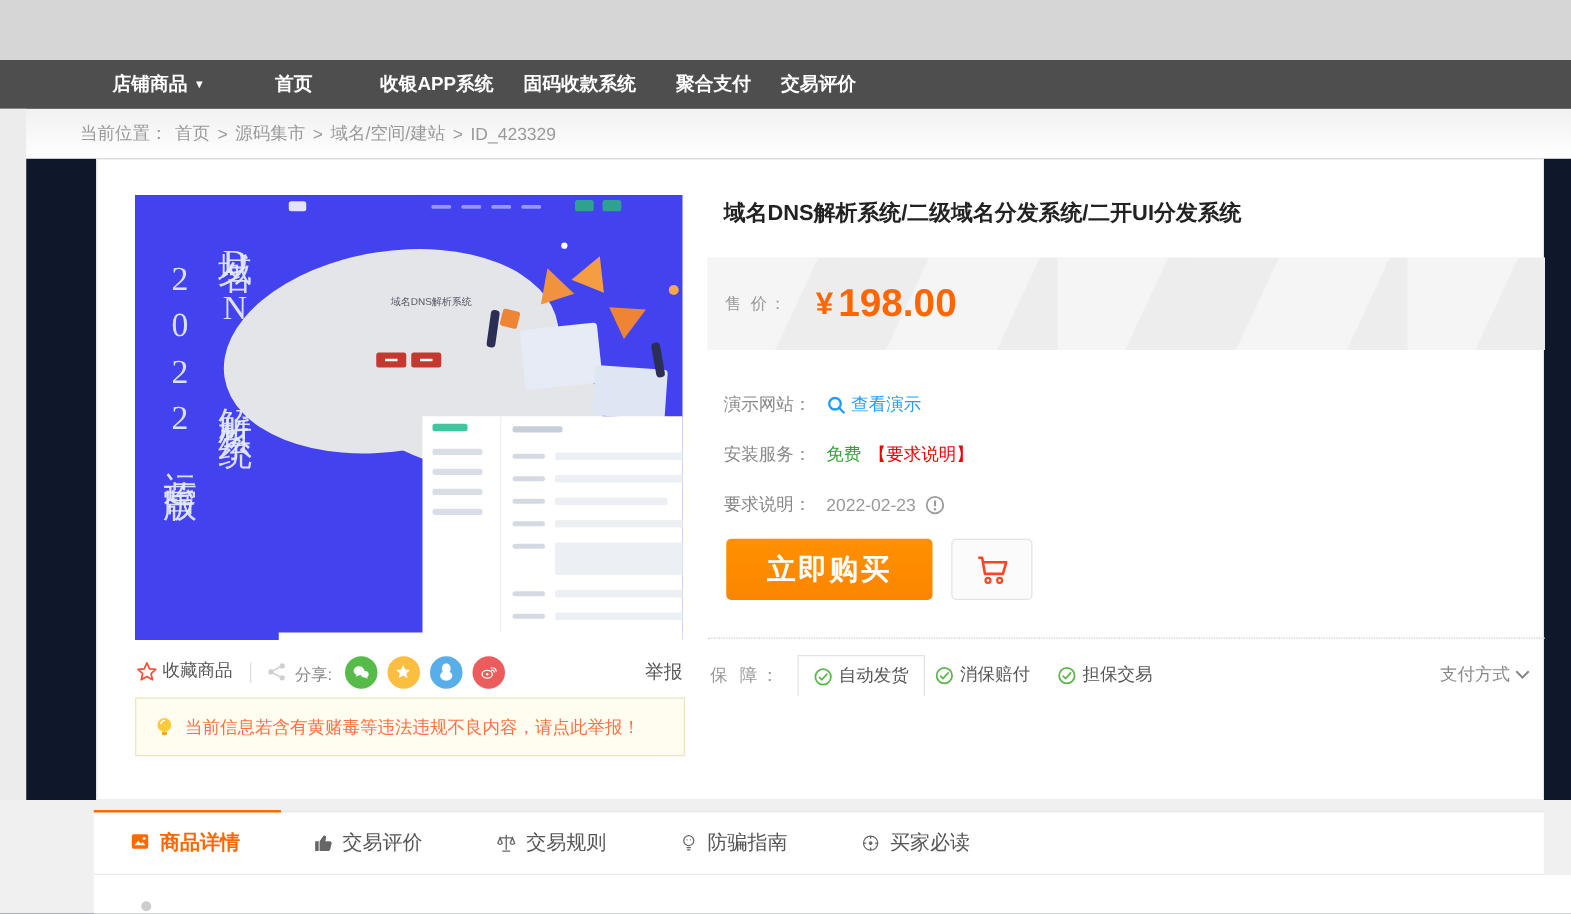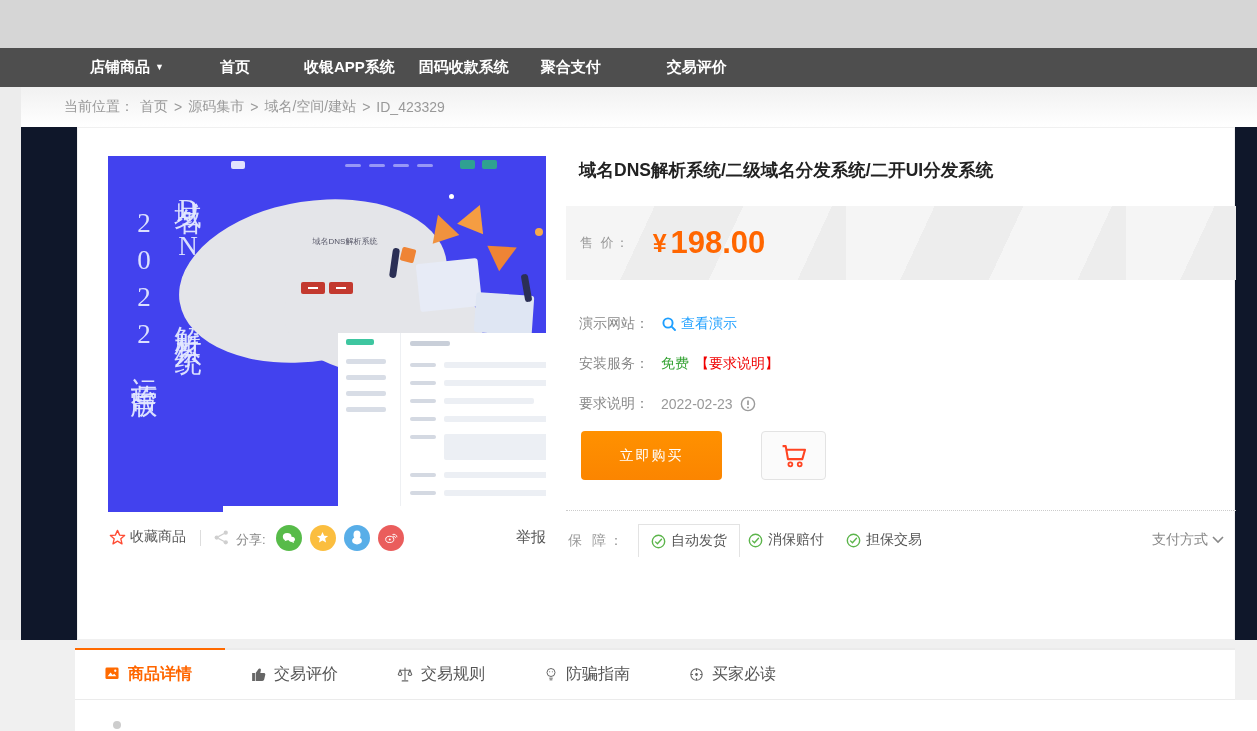--- a/index.html
+++ b/index.html
@@ -8,21 +8,21 @@
   .abs{position:absolute;}
 
   
   .top-band{left:0;top:0;width:1257px;height:48px;background:#d6d6d6;}
   .nav{left:0;top:48px;width:1257px;height:39px;background:#4e4e4e;display:flex;align-items:center;padding-left:90px;box-sizing:border-box;}
   .nav-item{color:#fff;font-size:15px;font-weight:600;white-space:nowrap;cursor:pointer;display:flex;align-items:center;gap:5px;}
   .nav-item:nth-child(1){margin-right:56px;}
   .nav-item:nth-child(2){margin-right:54px;}
   .nav-item:nth-child(3){margin-right:24px;}
   .nav-item:nth-child(4){margin-right:32px;}
-  .nav-item:nth-child(5){margin-right:66px;}
+  .nav-item:nth-child(5){margin-right:24px;}
   .nav-caret{font-size:9px;line-height:1;}
   .breadcrumb{left:0;top:87px;width:1257px;height:40px;background:linear-gradient(#f1f1f1,#ffffff);
               display:flex;align-items:center;padding-left:64px;box-sizing:border-box;font-size:14px;color:#999;}
   .breadcrumb span{margin-right:6px;white-space:nowrap;}
   .crumb-link{cursor:pointer;}
   .left-strip{left:0;top:87px;width:21px;height:561px;background:#ececec;}
 
   
   .card{left:77px;top:127px;width:1158px;height:513px;background:#fff;border:1px solid #f0f0f0;box-sizing:border-box;}
 
@@ -76,22 +76,22 @@
           background-size:280px 160px;display:flex;align-items:center;}
   .price-label{color:#999;font-size:13px;letter-spacing:2px;margin-left:14px;}
   .currency{color:#ff6600;font-size:25px;font-weight:bold;margin-left:22px;}
   .amount{color:#ff6600;font-size:31px;font-weight:bold;margin-left:4px;}
   .irow{left:501px;height:20px;display:flex;align-items:center;font-size:14px;color:#888;}
   .irow .gap{width:12px;}
   .demo-link{color:#1e9fff;cursor:pointer;display:flex;align-items:center;gap:4px;}
   .free{color:#36a335;}
   .req{color:#f00000;margin-left:6px;cursor:pointer;}
   .date{color:#999;}
-  .buy-btn{left:503px;top:303px;width:141px;height:49px;background:linear-gradient(#ff9100,#fb8500);border-radius:4px;
-           color:#fff;font-size:14px;font-weight:normal;letter-spacing:2px;display:flex;align-items:center;justify-content:center;cursor:pointer;}
+  .buy-btn{left:503px;top:303px;width:165px;height:49px;background:linear-gradient(#ff9100,#fb8500);border-radius:4px;
+           color:#fff;font-size:23px;font-weight:bold;letter-spacing:2px;display:flex;align-items:center;justify-content:center;cursor:pointer;}
   .cart-btn{left:683px;top:303px;width:65px;height:49px;background:#fbfbfb;border:1px solid #e3e3e3;border-radius:4px;
             box-sizing:border-box;display:flex;align-items:center;justify-content:center;cursor:pointer;}
   .dotted{left:488px;top:382px;width:670px;height:1px;border-top:1px dotted #ccc;}
 
   .g-label{left:490px;top:404px;color:#999;font-size:14px;letter-spacing:3px;}
   .g-tab-active{left:560px;top:396px;width:102px;height:33px;background:#fff;border:1px solid #e3e3e3;border-bottom:none;
                 box-sizing:border-box;display:flex;align-items:center;justify-content:center;gap:5px;z-index:2;cursor:pointer;
                 color:#555;font-size:14px;}
   .g-tab{top:403px;display:flex;align-items:center;gap:5px;color:#555;font-size:14px;cursor:pointer;}
   .payment{right:10px;top:403px;display:flex;align-items:center;gap:4px;color:#888;font-size:14px;cursor:pointer;}
@@ -253,20 +253,28 @@
       <div class="sicon s-weibo">
         <svg width="16" height="15" viewBox="0 0 24 24" fill="none" stroke="#fff">
             <ellipse cx="10" cy="15" rx="6.5" ry="5" stroke-width="1.6"></ellipse>
             <circle cx="10" cy="15" r="1.6" fill="#fff" stroke="none"></circle>
             <path d="M15 7c3-1 6 1 6.5 4M15.5 10c1.7-.5 3.4.6 3.7 2.4" stroke-width="1.5" stroke-linecap="round"></path>
           </svg>
       </div>
       <span class="report">举报</span>
     </div>
 
+    <div class="abs warn">
+      <svg width="19" height="19" viewBox="0 0 24 24">
+          <circle cx="12" cy="10" r="7" fill="#ffc93c"></circle>
+          <path d="M9.5 17h5v2.2c0 .8-.6 1.3-1.4 1.3h-2.2c-.8 0-1.4-.5-1.4-1.3z" fill="#f5a623"></path>
+          <path d="M8.5 8.5c.5-1.8 2-3 3.8-3.1" stroke="#fff" stroke-width="1.4" fill="none" stroke-linecap="round"></path>
+        </svg>
+      <span class="warn-text">当前信息若含有黄赌毒等违法违规不良内容，请点此举报！</span>
+    </div>
 
     <div class="abs title">域名DNS解析系统/二级域名分发系统/二开UI分发系统</div>
 
     <div class="abs banner">
       <span class="price-label">售 价：</span>
       <span class="currency">¥</span>
       <span class="amount">198.00</span>
     </div>
 
     <div class="abs irow" style="top:186px;">

